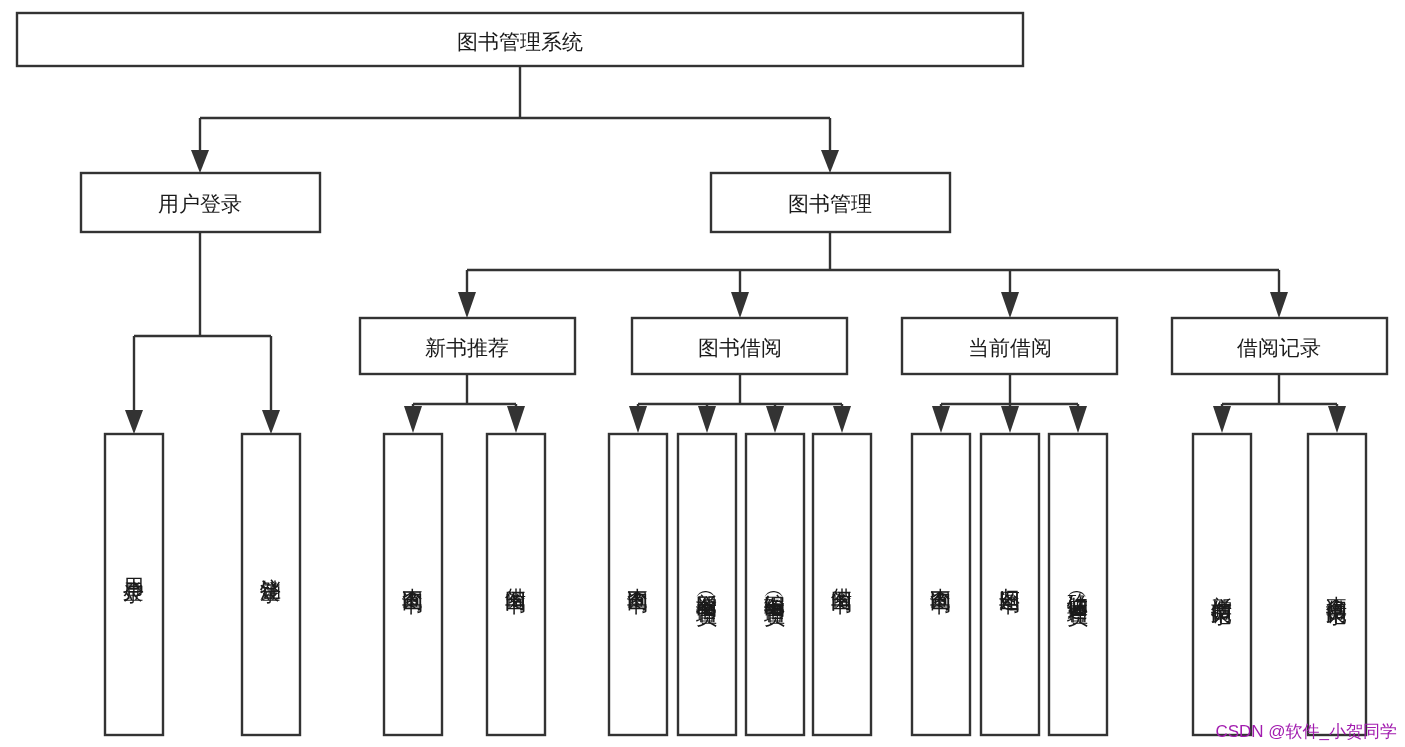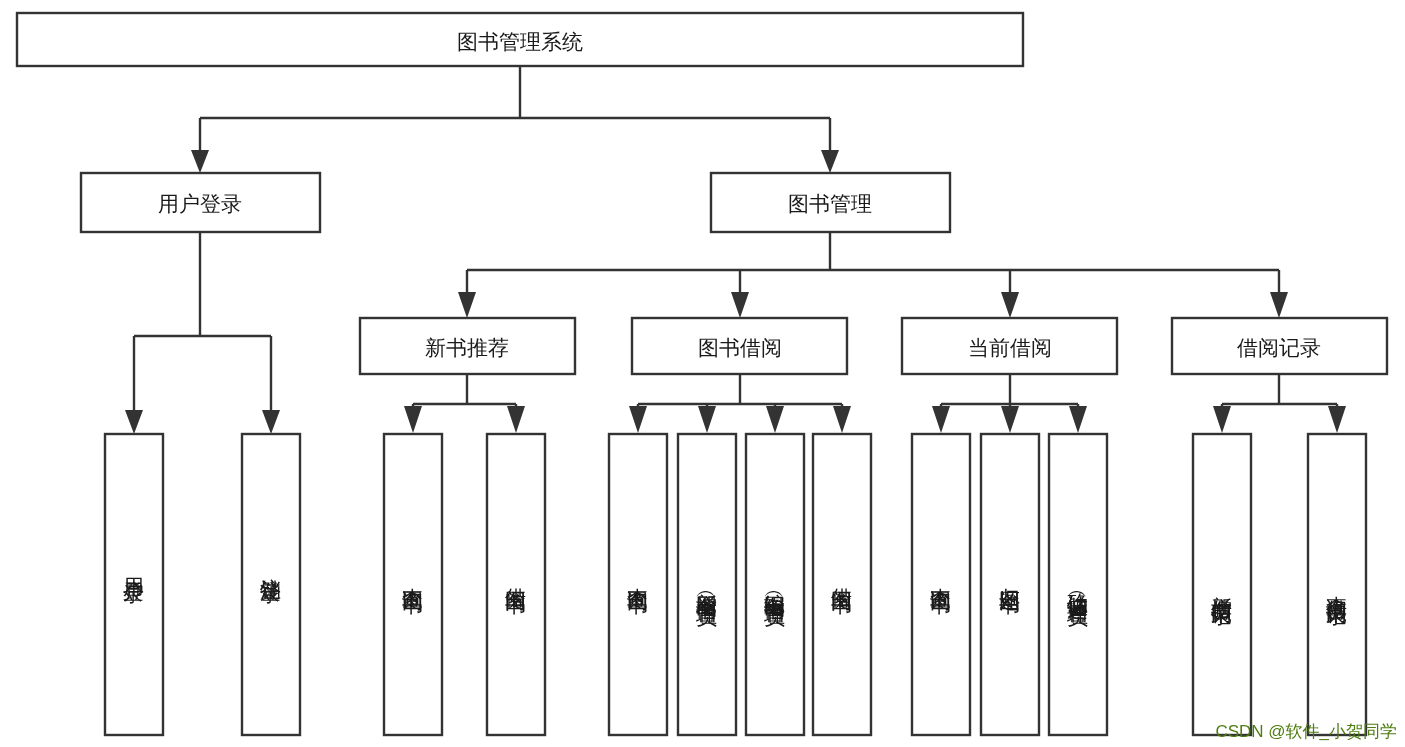--- a/index.html
+++ b/index.html
@@ -48,21 +48,21 @@
   .arrow-head {
     fill: #333333;
     stroke: none;
   }
   .watermark {
     position: absolute;
     right: 8px;
     bottom: 4px;
     font-family: "Liberation Sans", "DejaVu Sans", sans-serif;
     font-size: 17px;
-    color: #4d7c0f;
+    color: #a21caf;
     white-space: nowrap;
     pointer-events: none;
   }
 </style>
 </head>
 <body>
 
 <svg id="diagram" viewBox="0 0 1405 747" xmlns="http://www.w3.org/2000/svg">
 
   <defs>

